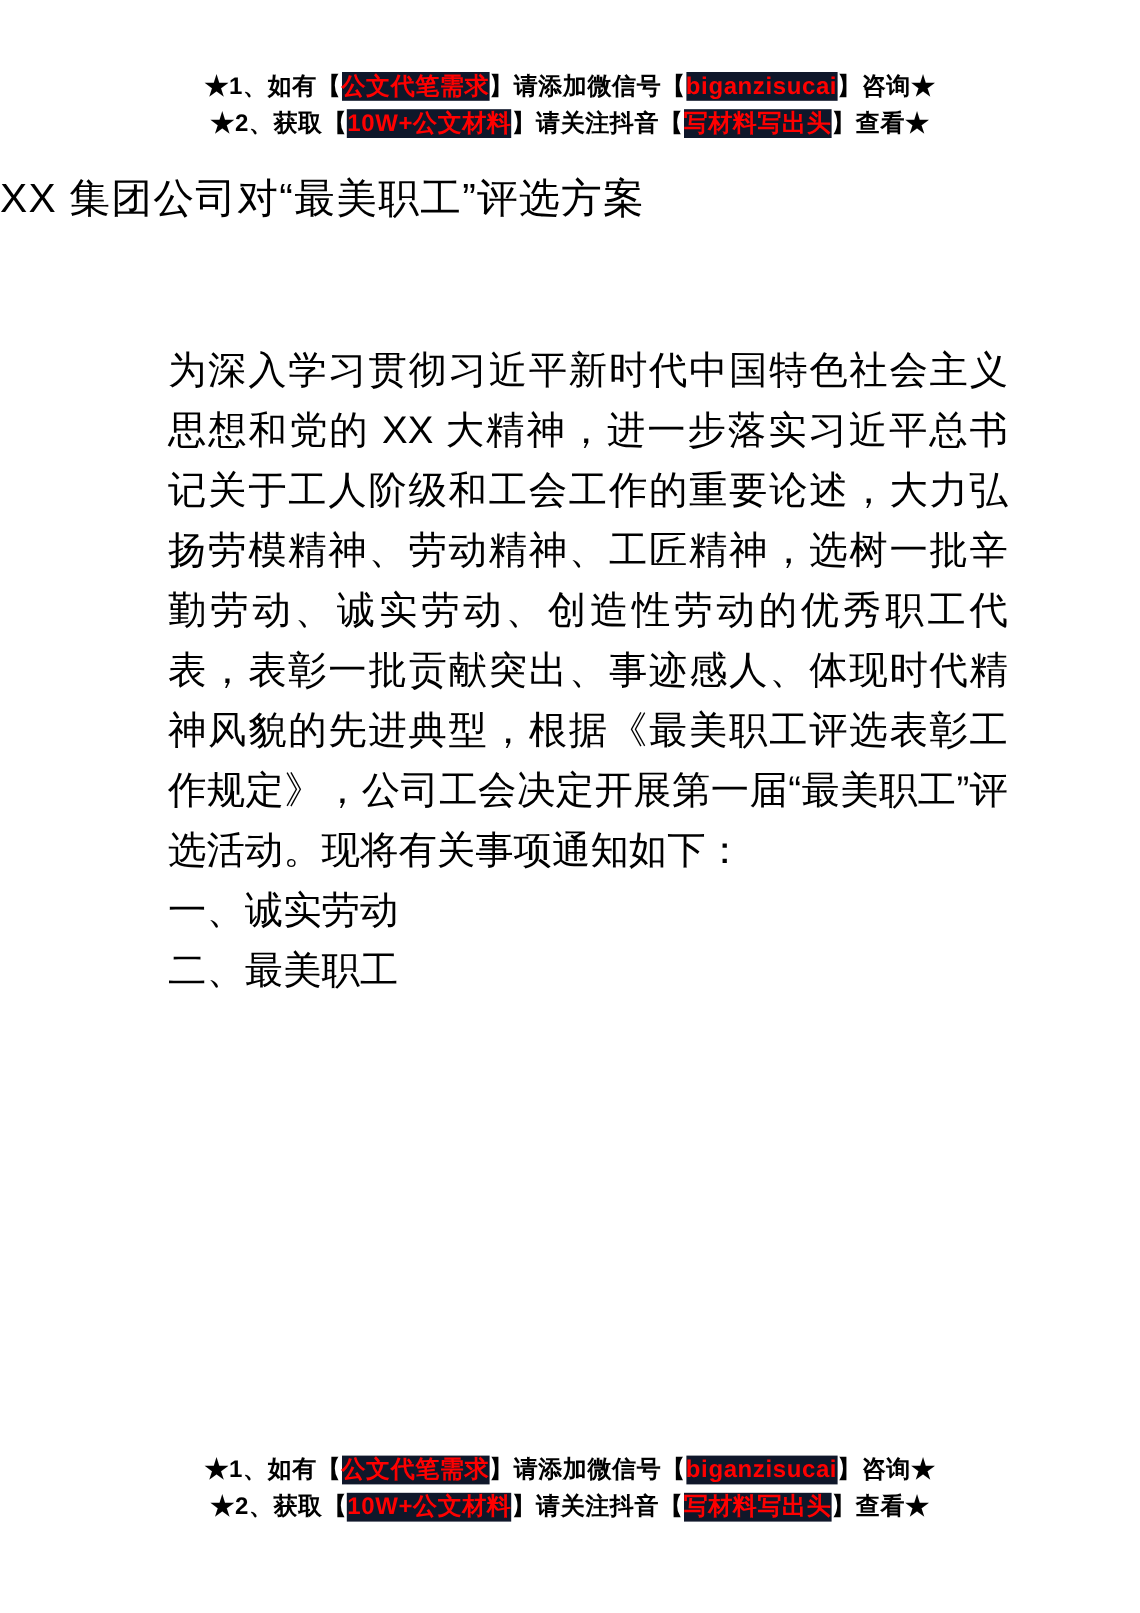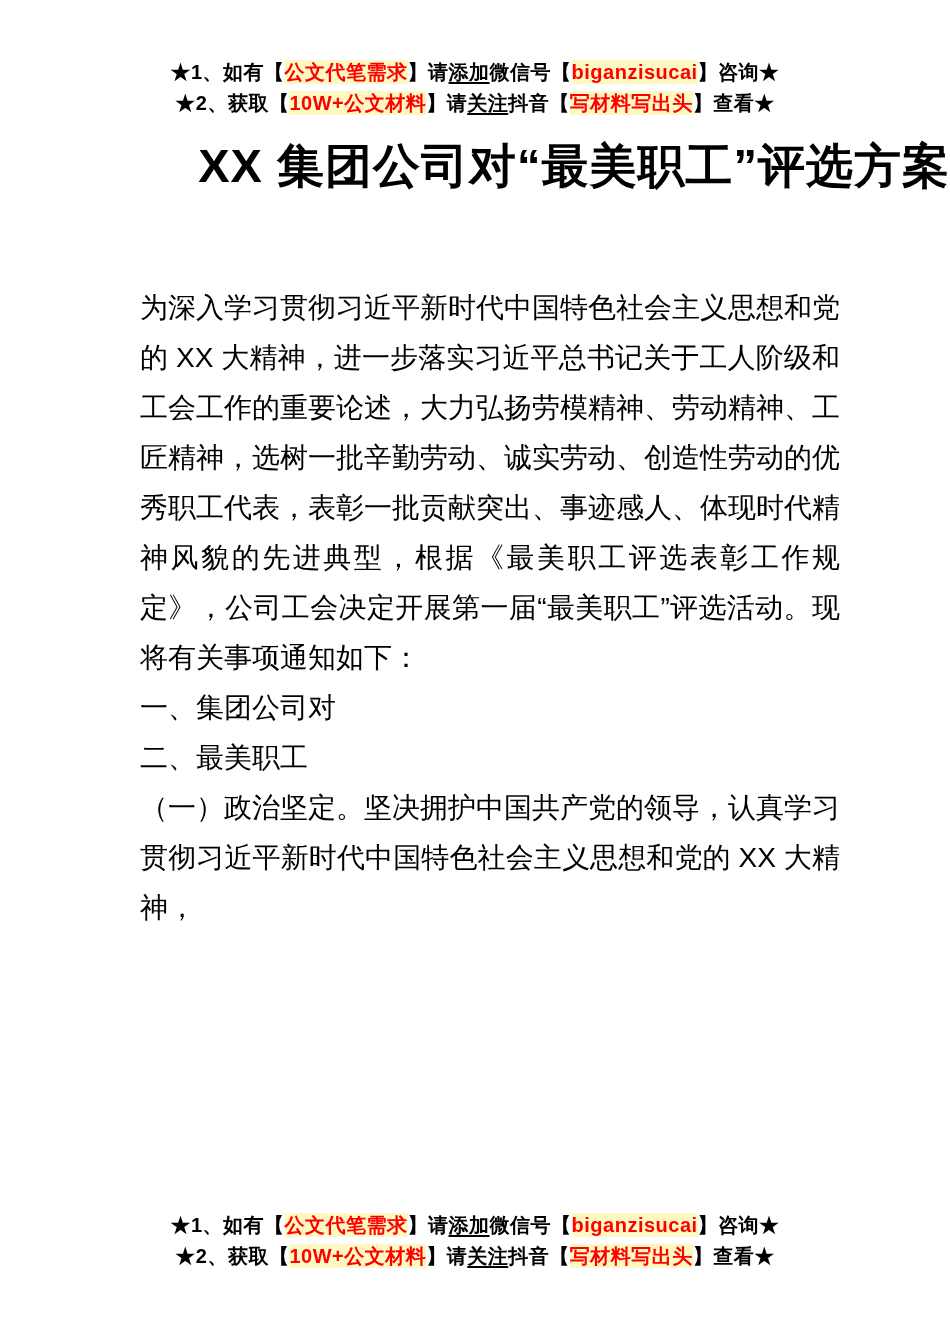--- a/index.html
+++ b/index.html
@@ -18,70 +18,68 @@
     font-weight: bold;
     font-size: 20px;
     line-height: 31px;
     letter-spacing: 0.5px;
     white-space: nowrap;
   }
   .notice-header { padding-top: 57px; }
   .notice-footer { position: absolute; top: 1210px; left: 0; right: 0; }
   .hl {
     color: #ff0000;
-    background: #fef9c3;
+    background: #0f172a;
     padding: 1px 0;
   }
   .u-black {
-    text-decoration: underline;
     text-decoration-color: #000000;
     text-decoration-thickness: 2px;
     text-underline-offset: 3px;
   }
   .u-red {
     text-decoration-color: #ff0000;
     text-decoration-thickness: 2px;
     text-underline-offset: 3px;
   }
   .doc-title {
     margin-top: 24px;
-    text-align: right;
-    font-size: 47px;
-    font-weight: bold;
+    text-align: left;
+    font-size: 34px;
+    font-weight: normal;
     letter-spacing: 1px;
     line-height: 46px;
   }
   .doc-body {
     margin-top: 94px;
     margin-left: 140px;
     width: 700px;
-    font-size: 28px;
+    font-size: 32px;
     line-height: 50px;
     text-align: justify;
     text-justify: inter-ideograph;
   }
   .doc-body p { margin: 0; }
 </style>
 </head>
 <body>
 
 <div class="page">
 
   <div class="notice notice-header">
     <div class="notice-line"><span>★1、如有【</span><span class="hl">公文代笔需求</span><span>】请</span><span class="u-black">添加</span><span>微信号【</span><span class="hl u-red">biganzisucai</span><span>】咨询★</span></div>
     <div class="notice-line"><span>★2、获取【</span><span class="hl">10W+公文材料</span><span>】请</span><span class="u-black">关注</span><span>抖音【</span><span class="hl u-red">写材料写出头</span><span>】查看★</span></div>
   </div>
 
   <h1 class="doc-title">XX 集团公司对“最美职工”评选方案</h1>
 
   <div class="doc-body">
     <p>为深入学习贯彻习近平新时代中国特色社会主义思想和党的 XX 大精神，进一步落实习近平总书记关于工人阶级和工会工作的重要论述，大力弘扬劳模精神、劳动精神、工匠精神，选树一批辛勤劳动、诚实劳动、创造性劳动的优秀职工代表，表彰一批贡献突出、事迹感人、体现时代精神风貌的先进典型，根据《最美职工评选表彰工作规定》，公司工会决定开展第一届“最美职工”评选活动。现将有关事项通知如下：</p>
-    <p>一、集团公司对</p>
+    <p>一、诚实劳动</p>
     <p>二、最美职工</p>
-    <p>（一）政治坚定。坚决拥护中国共产党的领导，认真学习贯彻习近平新时代中国特色社会主义思想和党的 XX 大精神，</p>
   </div>
 
   <div class="notice notice-footer">
     <div class="notice-line"><span>★1、如有【</span><span class="hl">公文代笔需求</span><span>】请</span><span class="u-black">添加</span><span>微信号【</span><span class="hl u-red">biganzisucai</span><span>】咨询★</span></div>
     <div class="notice-line"><span>★2、获取【</span><span class="hl">10W+公文材料</span><span>】请</span><span class="u-black">关注</span><span>抖音【</span><span class="hl u-red">写材料写出头</span><span>】查看★</span></div>
   </div>
 
 </div>
 
 </body></html>

